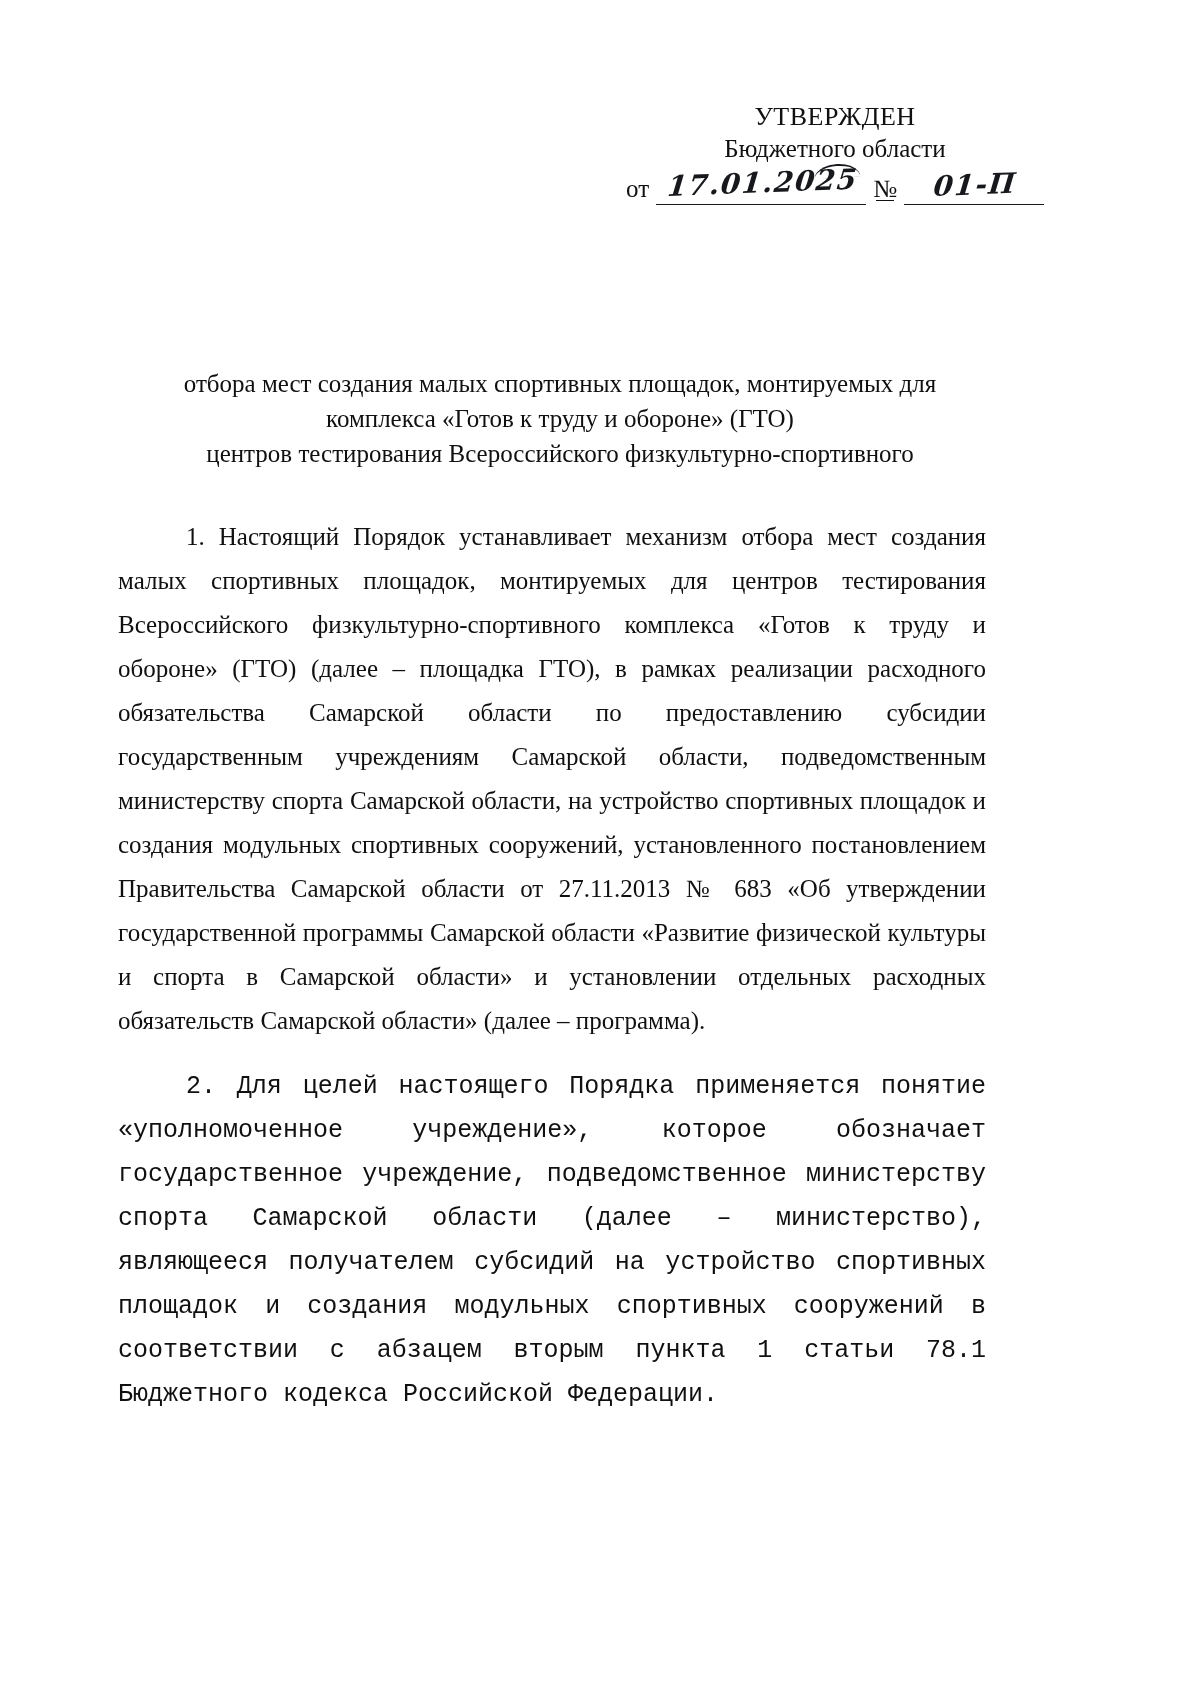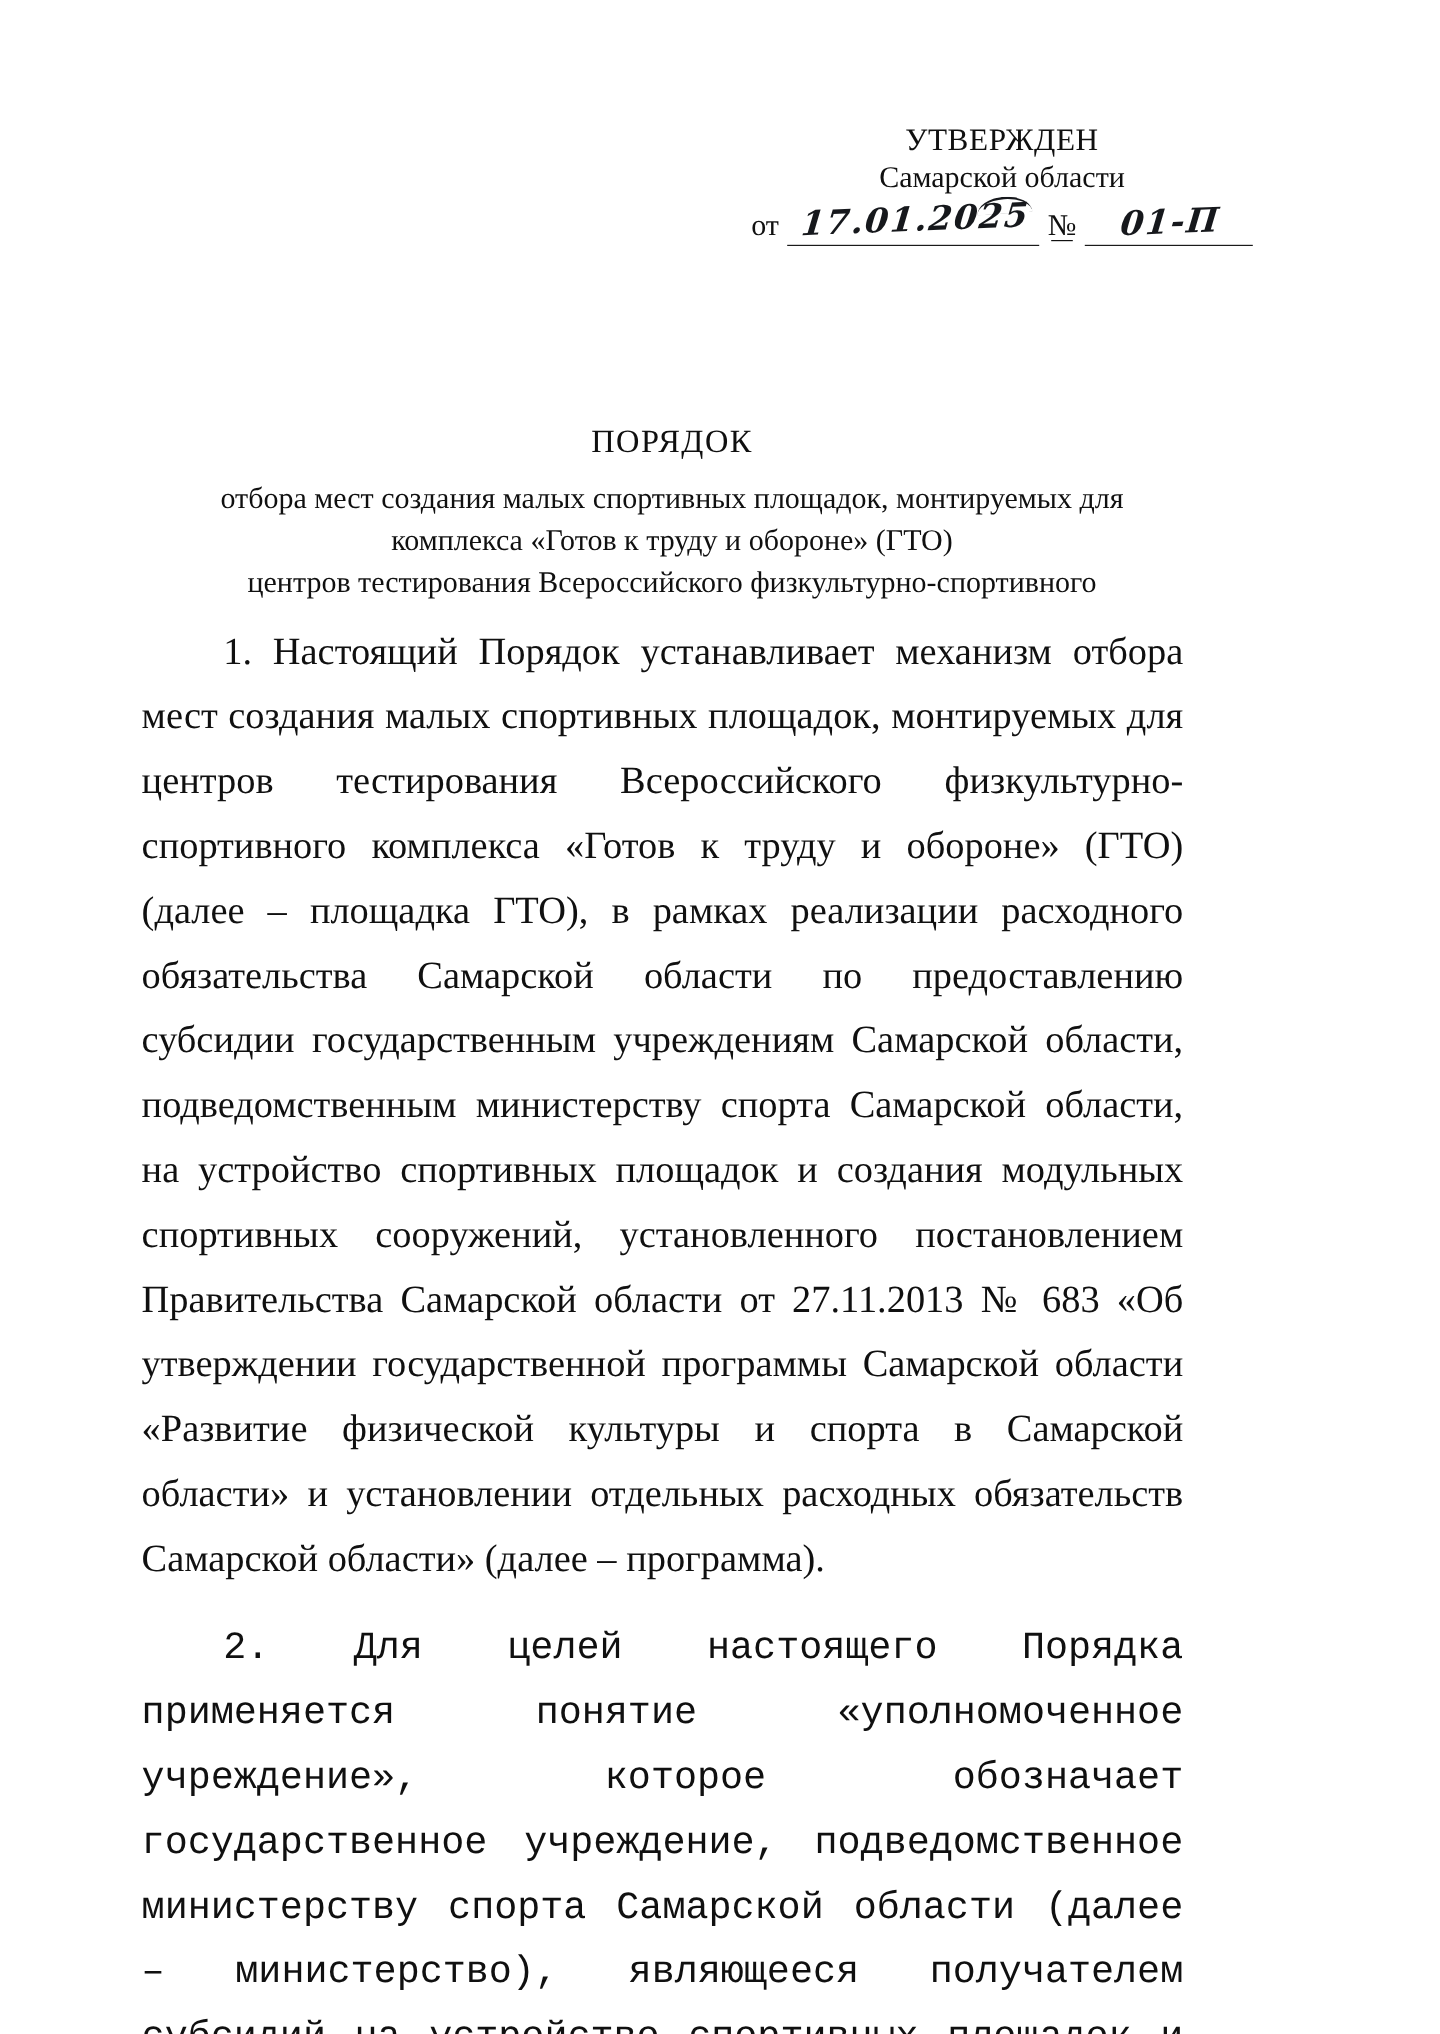--- a/index.html
+++ b/index.html
@@ -110,54 +110,53 @@
   .doc-subtitle div { white-space: nowrap; }
 
   
   .body-wrap {
     position: absolute;
     left: 118px;
     top: 515px;
     width: 868px;
   }
   .para {
-    font-size: 32px;
-    line-height: 54px;
+    font-size: 25px;
+    line-height: 44px;
     text-align: justify;
     text-align-last: left;
     text-indent: 68px;
     margin: 0 0 0 0;
     hyphens: none;
   }
   .para + .para { margin-top: 22px; font-family: Liberation Mono, monospace; }
 </style>
 </head>
 <body>
 
 <div class="page">
 
   <div class="approval-block">
     <div class="approval-title">УТВЕРЖДЕН</div>
-    <div class="approval-line">Самарской области</div>
+    <div class="approval-line">Бюджетного области</div>
 
     <div class="approval-dateline">
       <span class="ot-label">от</span>
       <span class="fill-slot fill-date">
         <span class="handwriting">17.01.2025</span>
         <span class="hw-curl"></span>
       </span>
       <span class="no-label">№</span>
       <span class="fill-slot fill-num">
         <span class="handwriting">01-П</span>
       </span>
     </div>
   </div>
 
   <div class="doc-title-wrap">
-    <div class="doc-title">ПОРЯДОК</div>
     <div class="doc-subtitle">
       <div>отбора мест создания малых спортивных площадок, монтируемых для</div>
       <div>комплекса «Готов к труду и обороне» (ГТО)</div>
       <div>центров тестирования Всероссийского физкультурно-спортивного</div>
     </div>
   </div>
 
   <div class="body-wrap">
     <p class="para">1. Настоящий Порядок устанавливает механизм отбора мест создания малых спортивных площадок, монтируемых для центров тестирования Всероссийского физкультурно-спортивного комплекса «Готов к труду и обороне» (ГТО) (далее – площадка ГТО), в рамках реализации расходного обязательства Самарской области по предоставлению субсидии государственным учреждениям Самарской области, подведомственным министерству спорта Самарской области, на устройство спортивных площадок и создания модульных спортивных сооружений, установленного постановлением Правительства Самарской области от 27.11.2013 № 683 «Об утверждении государственной программы Самарской области «Развитие физической культуры и спорта в Самарской области» и установлении отдельных расходных обязательств Самарской области» (далее – программа).</p>
     <p class="para">2. Для целей настоящего Порядка применяется понятие «уполномоченное учреждение», которое обозначает государственное учреждение, подведомственное министерству спорта Самарской области (далее – министерство), являющееся получателем субсидий на устройство спортивных площадок и создания модульных спортивных сооружений в соответствии с абзацем вторым пункта 1 статьи 78.1 Бюджетного кодекса Российской Федерации.</p>

